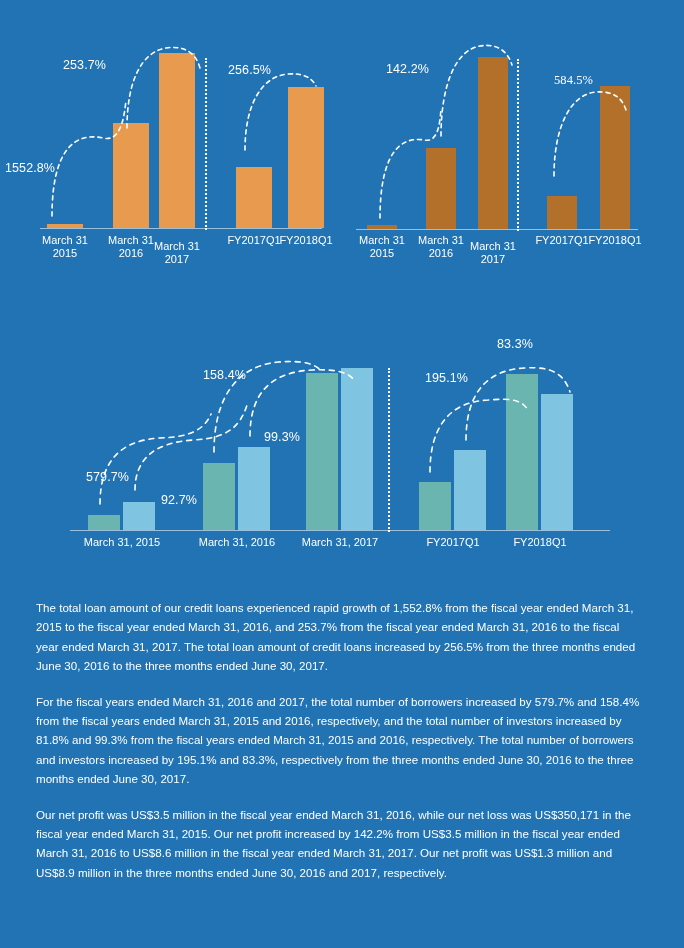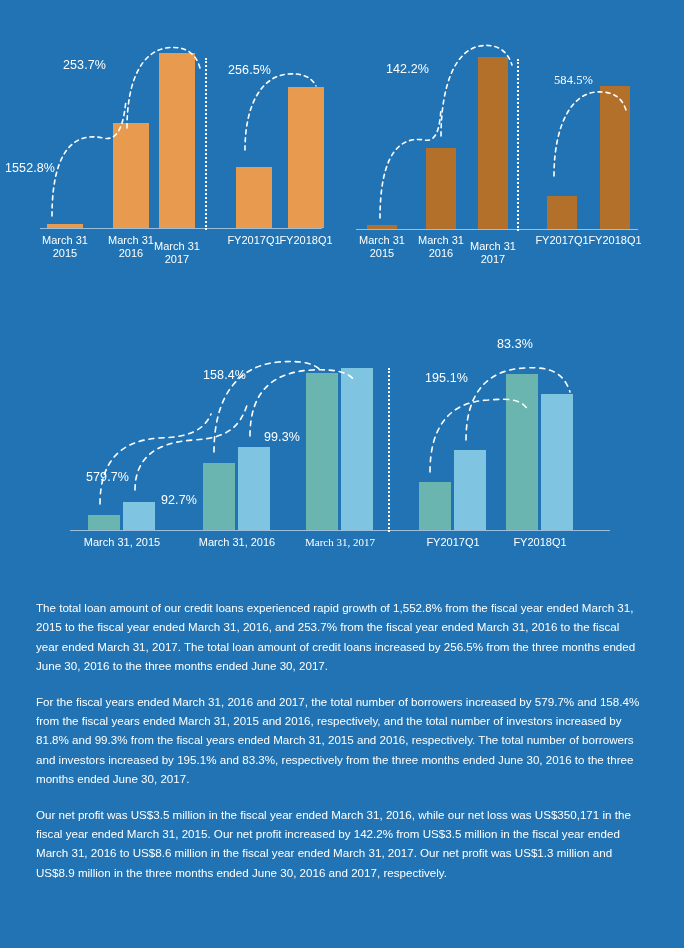--- a/index.html
+++ b/index.html
@@ -212,21 +212,21 @@
 
     <div class="pct" style="left:86px; top:140px;text-align:right;">579.7%</div>
     <div class="pct" style="left:161px; top:163px;">92.7%</div>
     <div class="pct" style="left:203px; top:38px;">158.4%</div>
     <div class="pct" style="left:264px; top:68px;margin-top:32px;">99.3%</div>
     <div class="pct" style="left:425px; top:41px;">195.1%</div>
     <div class="pct" style="left:497px; top:7px;">83.3%</div>
 
     <div class="xlabel" style="left:82px; top:206px; width:80px;">March 31, 2015</div>
     <div class="xlabel" style="left:197px; top:206px; width:80px;">March 31, 2016</div>
-    <div class="xlabel" style="left:300px; top:206px; width:80px;font-family:Liberation Serif, serif;">March 31, 2017</div>
+    <div class="xlabel" style="left:300px; top:206px; width:80px;">March 31, 2017</div>
     <div class="xlabel" style="left:418px; top:206px; width:70px;">FY2017Q1</div>
     <div class="xlabel" style="left:505px; top:206px; width:70px;">FY2018Q1</div>
   </div>
 
 
   <div class="copy">
     <p class="para">The total loan amount of our credit loans experienced rapid growth of 1,552.8% from the fiscal year ended March 31, 2015 to the fiscal year ended March 31, 2016, and 253.7% from the fiscal year ended March 31, 2016 to the fiscal year ended March 31, 2017. The total loan amount of credit loans increased by 256.5% from the three months ended June 30, 2016 to the three months ended June 30, 2017.</p>
     <p class="para">For the fiscal years ended March 31, 2016 and 2017, the total number of borrowers increased by 579.7% and 158.4% from the fiscal years ended March 31, 2015 and 2016, respectively, and the total number of investors increased by 81.8% and 99.3% from the fiscal years ended March 31, 2015 and 2016, respectively. The total number of borrowers and investors increased by 195.1% and 83.3%, respectively from the three months ended June 30, 2016 to the three months ended June 30, 2017.</p>
     <p class="para">Our net profit was US$3.5 million in the fiscal year ended March 31, 2016, while our net loss was US$350,171 in the fiscal year ended March 31, 2015. Our net profit increased by 142.2% from US$3.5 million in the fiscal year ended March 31, 2016 to US$8.6 million in the fiscal year ended March 31, 2017. Our net profit was US$1.3 million and US$8.9 million in the three months ended June 30, 2016 and 2017, respectively.</p>
   </div>

